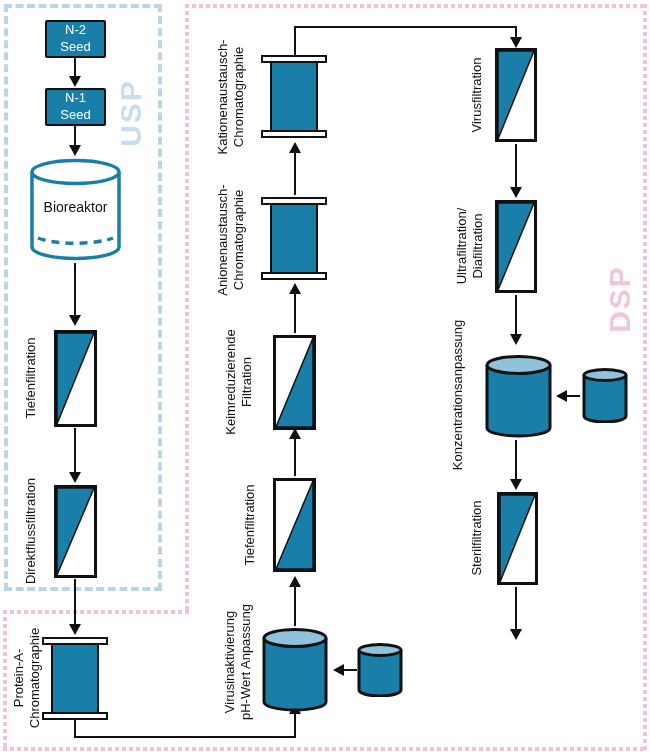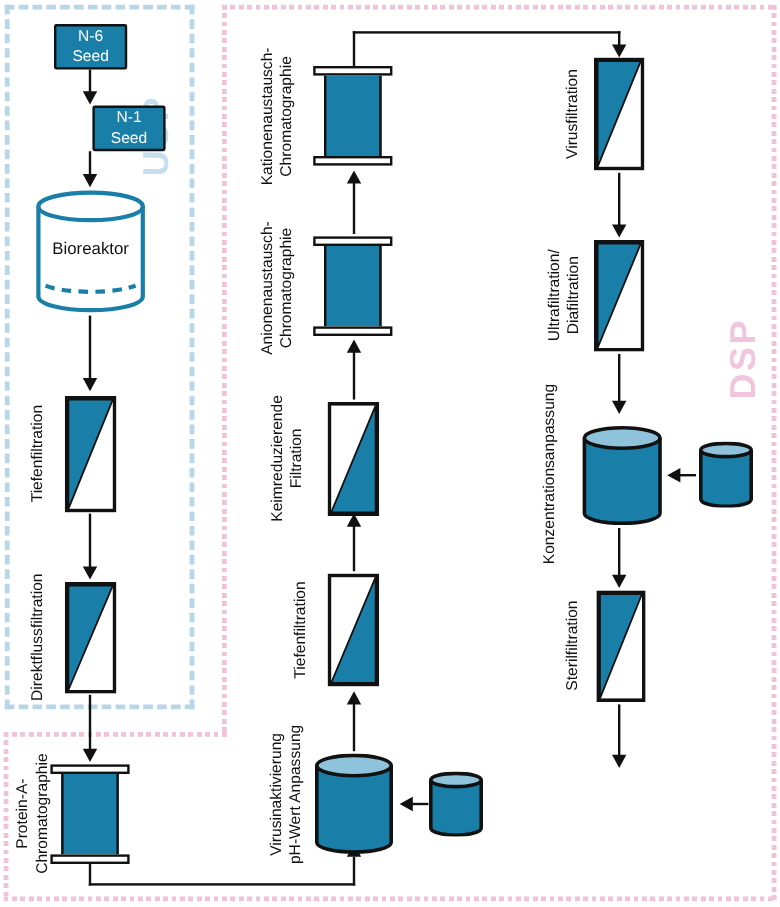--- a/index.html
+++ b/index.html
@@ -77,28 +77,28 @@
     <div class="pinkseg pink-h" style="left:3px;top:747px;width:644px;"></div>
     <div class="pinkseg pink-v" style="left:3px;top:610px;height:141px;"></div>
     <div class="pinkseg pink-h" style="left:3px;top:610px;width:186px;"></div>
     <div class="pinkseg pink-v" style="left:185px;top:4px;height:610px;"></div>
   </div>
 
   <div class="region-label usp-label" style="left:131px;top:113px;">USP</div>
   <div class="region-label dsp-label" style="left:620px;top:299px;">DSP</div>
 
   <div class="seed-box" style="left:45px;top:20px;">
-    <div>N-6</div>
+    <div>N-2</div>
     <div>Seed</div>
   </div>
   <div class="arr v down" style="left:69px;top:58px;height:29px;">
       <div class="line"></div>
     </div>
 
-  <div class="seed-box" style="left:45px;top:88px;margin-left:32px;">
+  <div class="seed-box" style="left:45px;top:88px;">
     <div>N-1</div>
     <div>Seed</div>
   </div>
   <div class="arr v down" style="left:69px;top:126px;height:30px;">
       <div class="line"></div>
     </div>
 
   <svg class="abs" style="left:30px;top:158px;" width="91" height="103" viewBox="0 0 91 103">
     <path d="M2,14 L2,89 A43.5,11.5 0 0 0 89,89 L89,14" fill="#fff" stroke="#1a7fa8" stroke-width="3.5"></path>
     <ellipse cx="45.5" cy="14" rx="43.5" ry="11.5" fill="#fff" stroke="#1a7fa8" stroke-width="3.5"></ellipse>

